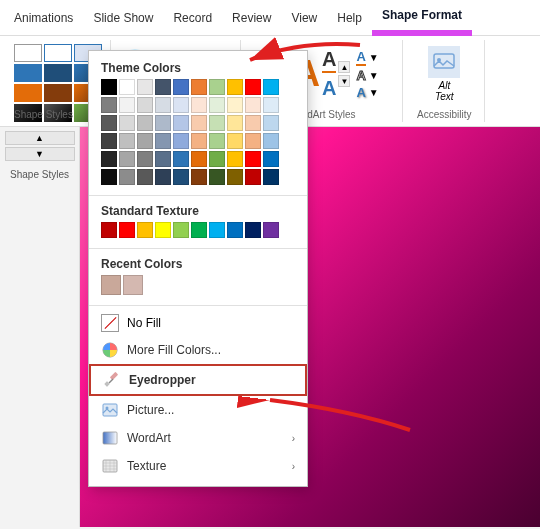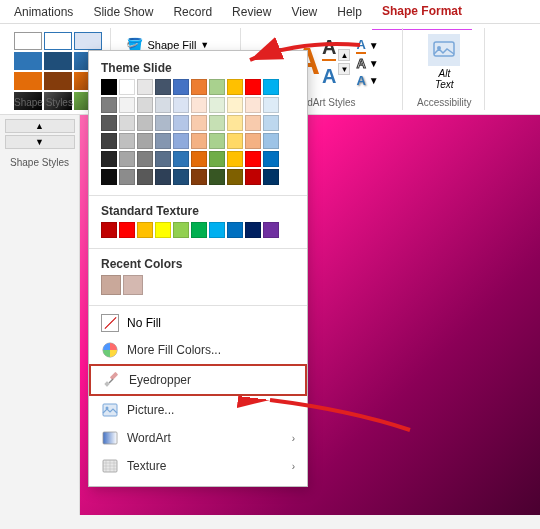--- a/index.html
+++ b/index.html
@@ -17,38 +17,38 @@
     .ribbon {
       background: #fff;
       border-bottom: 1px solid #ddd;
     }
 
     .ribbon-tabs {
       display: flex;
       align-items: center;
       background: #fff;
       padding: 0 4px;
-      height: 24px;
+      height: 36px;
       border-bottom: 1px solid #ddd;
     }
 
     .tab-item {
       padding: 6px 10px;
       font-size: 12px;
       cursor: pointer;
       color: #333;
       height: 36px;
       display: flex;
       align-items: center;
       white-space: nowrap;
     }
 
     .tab-item.active {
-      color: #b91c1c;
-      border-bottom: 1px solid #d946ef;
+      color: #0f172a;
+      border-bottom: 6px solid #d946ef;
       font-weight: 600;
     }
 
     .ribbon-content {
       display: flex;
       align-items: stretch;
       padding: 4px 6px;
       height: 90px;
       background: #fff;
       gap: 2px;
@@ -267,20 +267,21 @@
       padding: 5px 12px;
       cursor: pointer;
       font-size: 12px;
       color: #333;
       gap: 8px;
     }
 
     .dropdown-item.highlighted {
       background: #fff;
       border: 2px solid #c0392b;
+      font-weight: bold;
     }
 
     .item-icon {
       width: 18px;
       height: 18px;
       display: flex;
       align-items: center;
       justify-content: center;
       font-size: 14px;
       flex-shrink: 0;
@@ -452,21 +453,21 @@
     <span class="shape-style-label-side">Shape Styles</span>
   </div>
 
   <div class="canvas-area">
     <div class="slide-image"></div>
   </div>
 </div>
 
 <div class="dropdown-menu">
 
-  <div class="dropdown-section-title">Theme Slide</div>
+  <div class="dropdown-section-title">Theme Colors</div>
   <div class="color-grid">
     <div class="color-row">
       <div class="color-swatch" style="background:#000000;"></div>
       <div class="color-swatch" style="background:#ffffff;"></div>
       <div class="color-swatch" style="background:#e7e6e6;"></div>
       <div class="color-swatch" style="background:#44546a;"></div>
       <div class="color-swatch" style="background:#4472c4;"></div>
       <div class="color-swatch" style="background:#ed7d31;"></div>
       <div class="color-swatch" style="background:#a9d18e;"></div>
       <div class="color-swatch" style="background:#ffc000;"></div>

